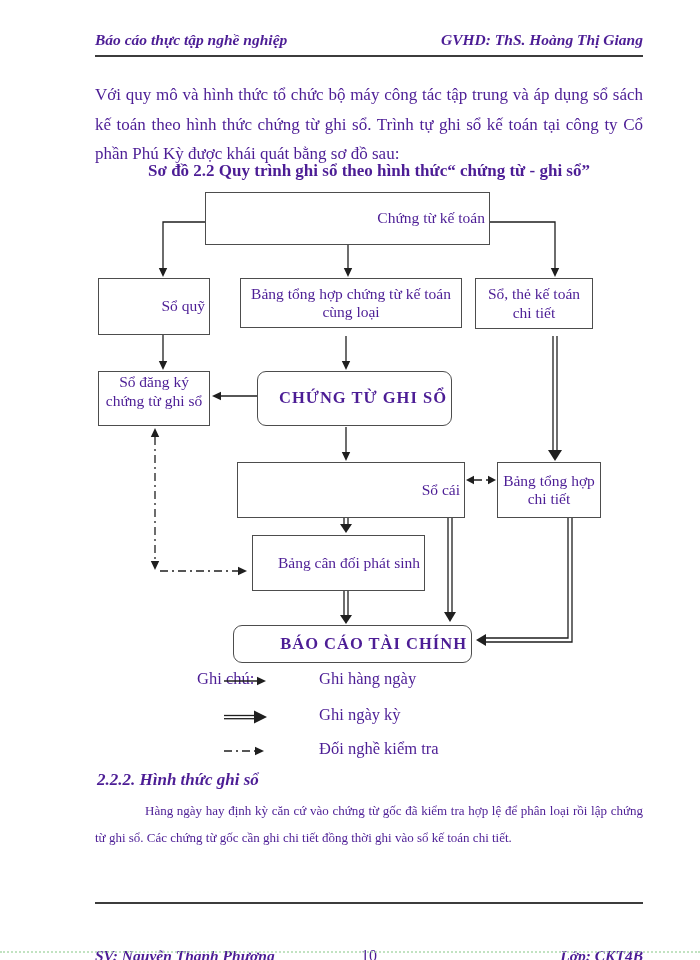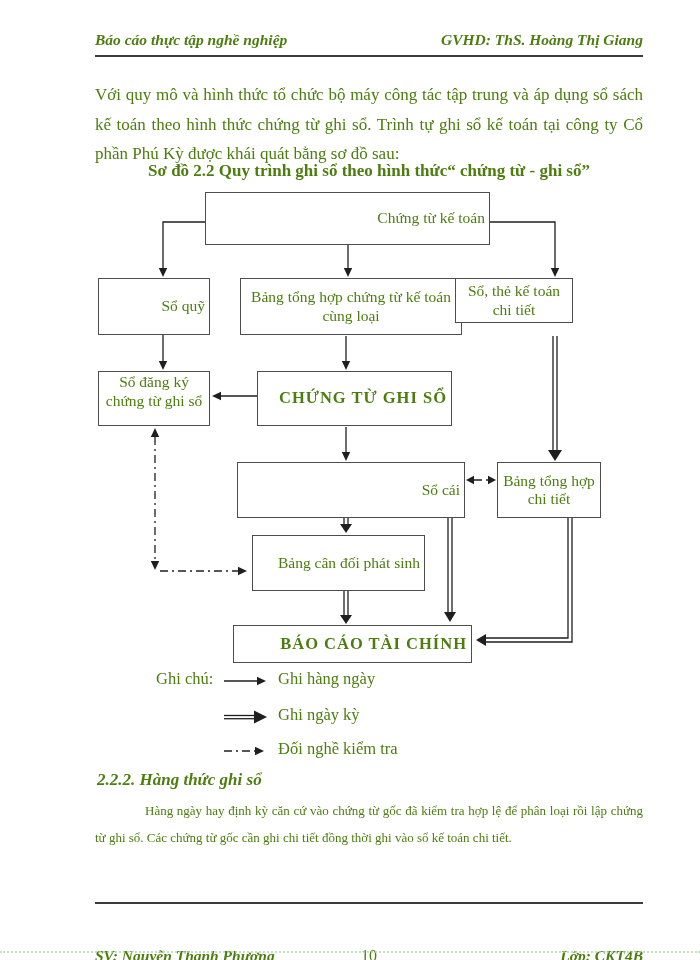--- a/index.html
+++ b/index.html
@@ -1,18 +1,18 @@
 <!DOCTYPE html>
 <html><head>
 <meta charset="utf-8">
 <style>
   html,body{margin:0;padding:0;background:#e9e9e9;}
   .page{
     position:relative;width:700px;height:960px;background:#ffffff;margin:0 auto;
-    font-family:"Liberation Serif","DejaVu Serif",serif;color:#4d7c0f;overflow:hidden;
+    font-family:"Liberation Serif","DejaVu Serif",serif;color:#4c1d95;overflow:hidden;
   }
   
   .page-header{
     position:absolute;left:95px;top:31px;width:548px;display:flex;justify-content:space-between;
     font-size:15.5px;font-weight:bold;font-style:italic;padding-bottom:6px;
     border-bottom:2.5px solid #3c3c3c;
   }
   .page-footer{
     position:absolute;left:95px;top:902px;width:548px;display:flex;align-items:baseline;
     border-top:2.5px solid #3c3c3c;padding-top:3px;font-size:15.5px;
@@ -38,23 +38,23 @@
     position:absolute;left:95px;top:797px;width:548px;font-size:13px;line-height:27px;
     text-align:justify;text-indent:50px;
   }
 
   
   .fbox{
     position:absolute;box-sizing:border-box;background:#fff;border:1.4px solid #4d4d4d;
     display:flex;align-items:center;justify-content:flex-end;text-align:center;
     font-size:15.5px;line-height:18.5px;padding:1px 4px;overflow:hidden;z-index:2;
   }
-  .fbox.bold{font-weight:bold;letter-spacing:1px;font-size:16.5px;}
+  .fbox.bold{font-weight:bold;letter-spacing:1px;font-size:16.5px;border-radius:9px;}
 
-  .legend-label{position:absolute;font-size:16.5px;}
+  .legend-label{position:absolute;font-size:16.5px;margin-left:41px;}
 
   svg.connectors{position:absolute;left:0;top:0;z-index:1;}
   svg.connectors path{stroke:#1f1f1f;fill:none;stroke-width:1.3;}
   svg.connectors path.dd{stroke-dasharray:8,4,2,4;}
   svg.connectors polygon{fill:#1f1f1f;stroke:none;}
 </style>
 </head>
 <body>
 
 <div class="page">
@@ -130,24 +130,24 @@
         <polygon points="255,746.8 255,755.2 264,751"></polygon>
     </g>
   </svg>
 
   <div class="fbox" style="left:205px;top:192px;width:285px;height:53px">
     <span>Chứng từ kế toán</span>
   </div>
   <div class="fbox" style="left:98px;top:278px;width:112px;height:57px">
     <span>Sổ quỹ</span>
   </div>
-  <div class="fbox" style="left:240px;top:278px;width:222px;height:57px">
+  <div class="fbox" style="left:240px;top:278px;width:222px;height:50px">
     <span>Bảng tổng hợp chứng từ kế toán cùng loại</span>
   </div>
-  <div class="fbox" style="left:455px;top:278px;width:118px;height:45px">
+  <div class="fbox" style="left:475px;top:278px;width:118px;height:51px">
     <span>Sổ, thẻ kế toán chi tiết</span>
   </div>
   <div class="fbox" style="left:98px;top:371px;width:112px;height:55px;align-items:flex-start">
     <span>Sổ đăng ký chứng từ ghi sổ</span>
   </div>
   <div class="fbox bold" style="left:257px;top:371px;width:195px;height:55px">
     <span>CHỨNG TỪ GHI SỔ</span>
   </div>
   <div class="fbox" style="left:237px;top:462px;width:228px;height:56px">
     <span>Sổ cái</span>
@@ -160,21 +160,21 @@
   </div>
   <div class="fbox bold" style="left:233px;top:625px;width:239px;height:38px">
     <span>BÁO CÁO TÀI CHÍNH</span>
   </div>
 
   <div class="legend-label" style="left:156px;top:669px">Ghi chú:</div>
   <div class="legend-label" style="left:278px;top:669px">Ghi hàng ngày</div>
   <div class="legend-label" style="left:278px;top:705px">Ghi ngày kỳ</div>
   <div class="legend-label" style="left:278px;top:739px">Đối nghề kiểm tra</div>
 
-  <div class="section-heading">2.2.2. Hàng thức ghi sổ</div>
+  <div class="section-heading">2.2.2. Hình thức ghi sổ</div>
   <div class="body-para">Hàng ngày hay định kỳ căn cứ vào chứng từ gốc đã kiểm tra hợp lệ để phân loại rồi lập chứng từ ghi sổ. Các chứng từ gốc cần ghi chi tiết đồng thời ghi vào sổ kế toán chi tiết.</div>
 
   <div class="page-footer">
     <span class="f-left">SV: Nguyễn Thanh Phương</span>
     <span class="f-page">10</span>
     <span class="f-right">Lớp: CKT4B</span>
   </div>
 
   <div class="scan-edge"></div>
 </div>

